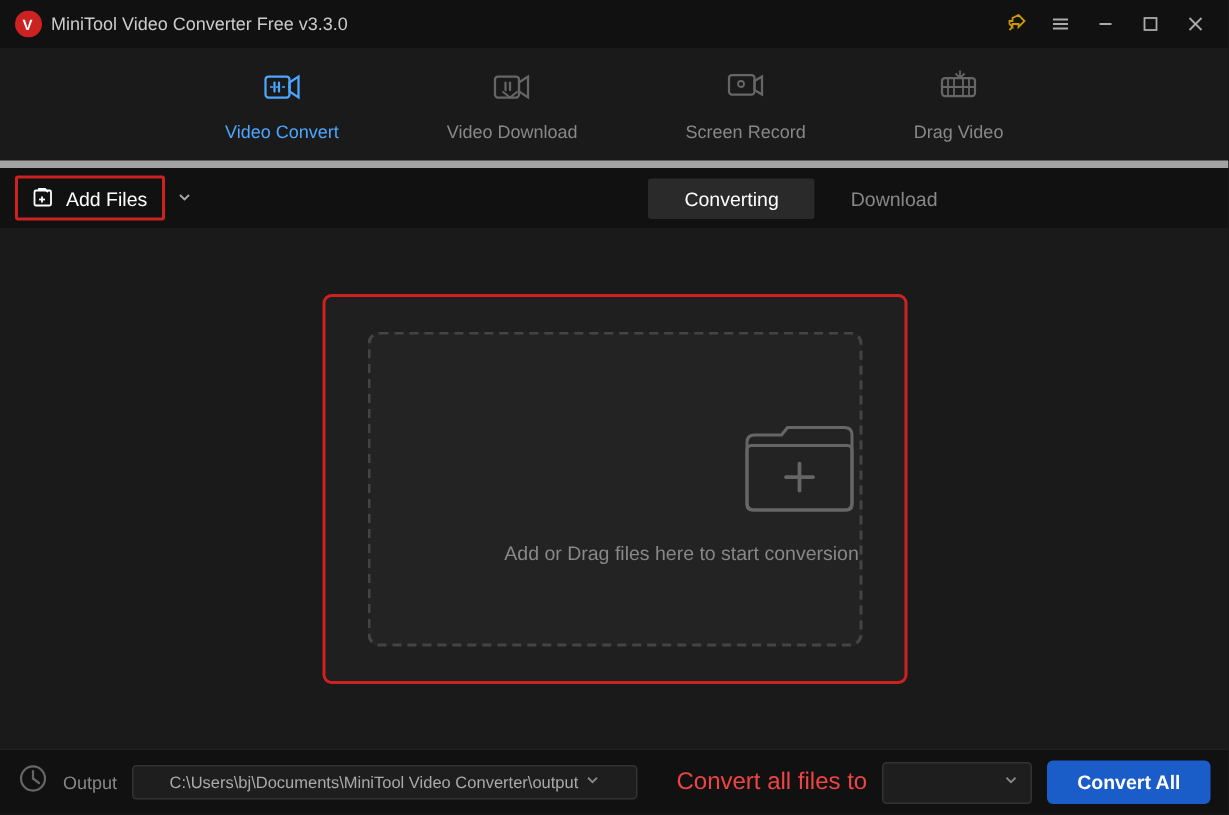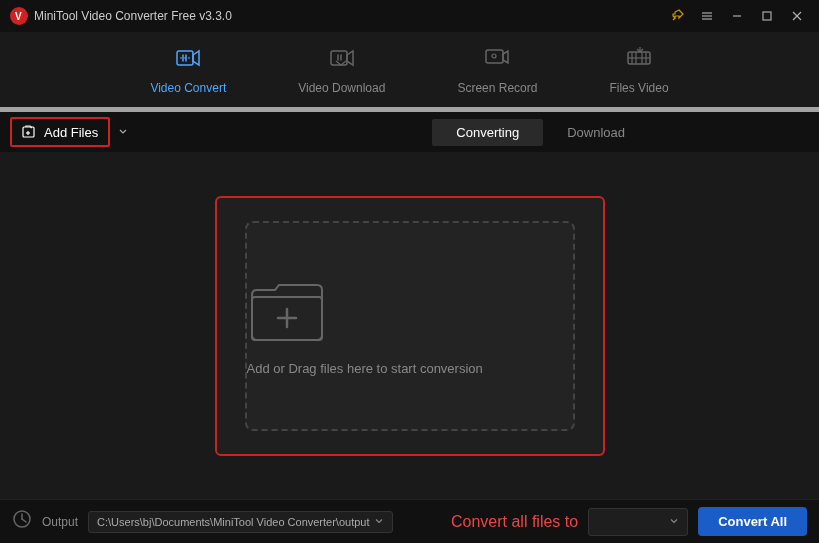--- a/index.html
+++ b/index.html
@@ -179,21 +179,21 @@
       background: #1f1f1f;
     }
 
     .drop-zone-inner {
       width: 330px;
       height: 210px;
       border: 2px dashed #444;
       border-radius: 8px;
       display: flex;
       flex-direction: column;
-      align-items: flex-start;
+      align-items: flex-end;
       justify-content: center;
       gap: 16px;
       background: #232323;
     }
 
     .folder-icon-svg {
       width: 80px;
       height: 70px;
     }
 
@@ -224,21 +224,21 @@
       color: #888;
       white-space: nowrap;
     }
 
     .output-path-container {
       display: flex;
       align-items: center;
       background: #1e1e1e;
       border: 1px solid #333;
       border-radius: 3px;
-      padding: 4px 8px;
+      padding: 4px 24px;
       gap: 4px;
       min-width: 280px;
     }
 
     .output-path-text {
       font-size: 11px;
       color: #aaa;
       flex: 1;
     }
 
@@ -379,21 +379,21 @@
         <rect x="2" y="7" width="22" height="12" rx="2" stroke="#666" stroke-width="1.5" fill="none"></rect>
         <line x1="6" y1="7" x2="6" y2="19" stroke="#666" stroke-width="1.2"></line>
         <line x1="10" y1="7" x2="10" y2="19" stroke="#666" stroke-width="1.2"></line>
         <line x1="16" y1="7" x2="16" y2="19" stroke="#666" stroke-width="1.2"></line>
         <line x1="20" y1="7" x2="20" y2="19" stroke="#666" stroke-width="1.2"></line>
         <line x1="2" y1="13" x2="24" y2="13" stroke="#666" stroke-width="1.2"></line>
         <path d="M11 4l3 3 3-3" stroke="#666" stroke-width="1.2" fill="none"></path>
         <line x1="14" y1="2" x2="14" y2="7" stroke="#666" stroke-width="1.2"></line>
       </svg>
     </span>
-    <span class="nav-label">Files Video</span>
+    <span class="nav-label">Drag Video</span>
   </div>
 </div>
 
 <div class="toolbar">
   <button class="add-files-btn">
     <svg width="16" height="16" viewBox="0 0 16 16" fill="none">
       <rect x="1" y="3" width="11" height="10" rx="1" stroke="white" stroke-width="1.2" fill="none"></rect>
       <path d="M4 3V2h4l2 2" stroke="white" stroke-width="1.2" fill="none"></path>
       <line x1="6" y1="7" x2="6" y2="11" stroke="white" stroke-width="1.2"></line>
       <line x1="4" y1="9" x2="8" y2="9" stroke="white" stroke-width="1.2"></line>

